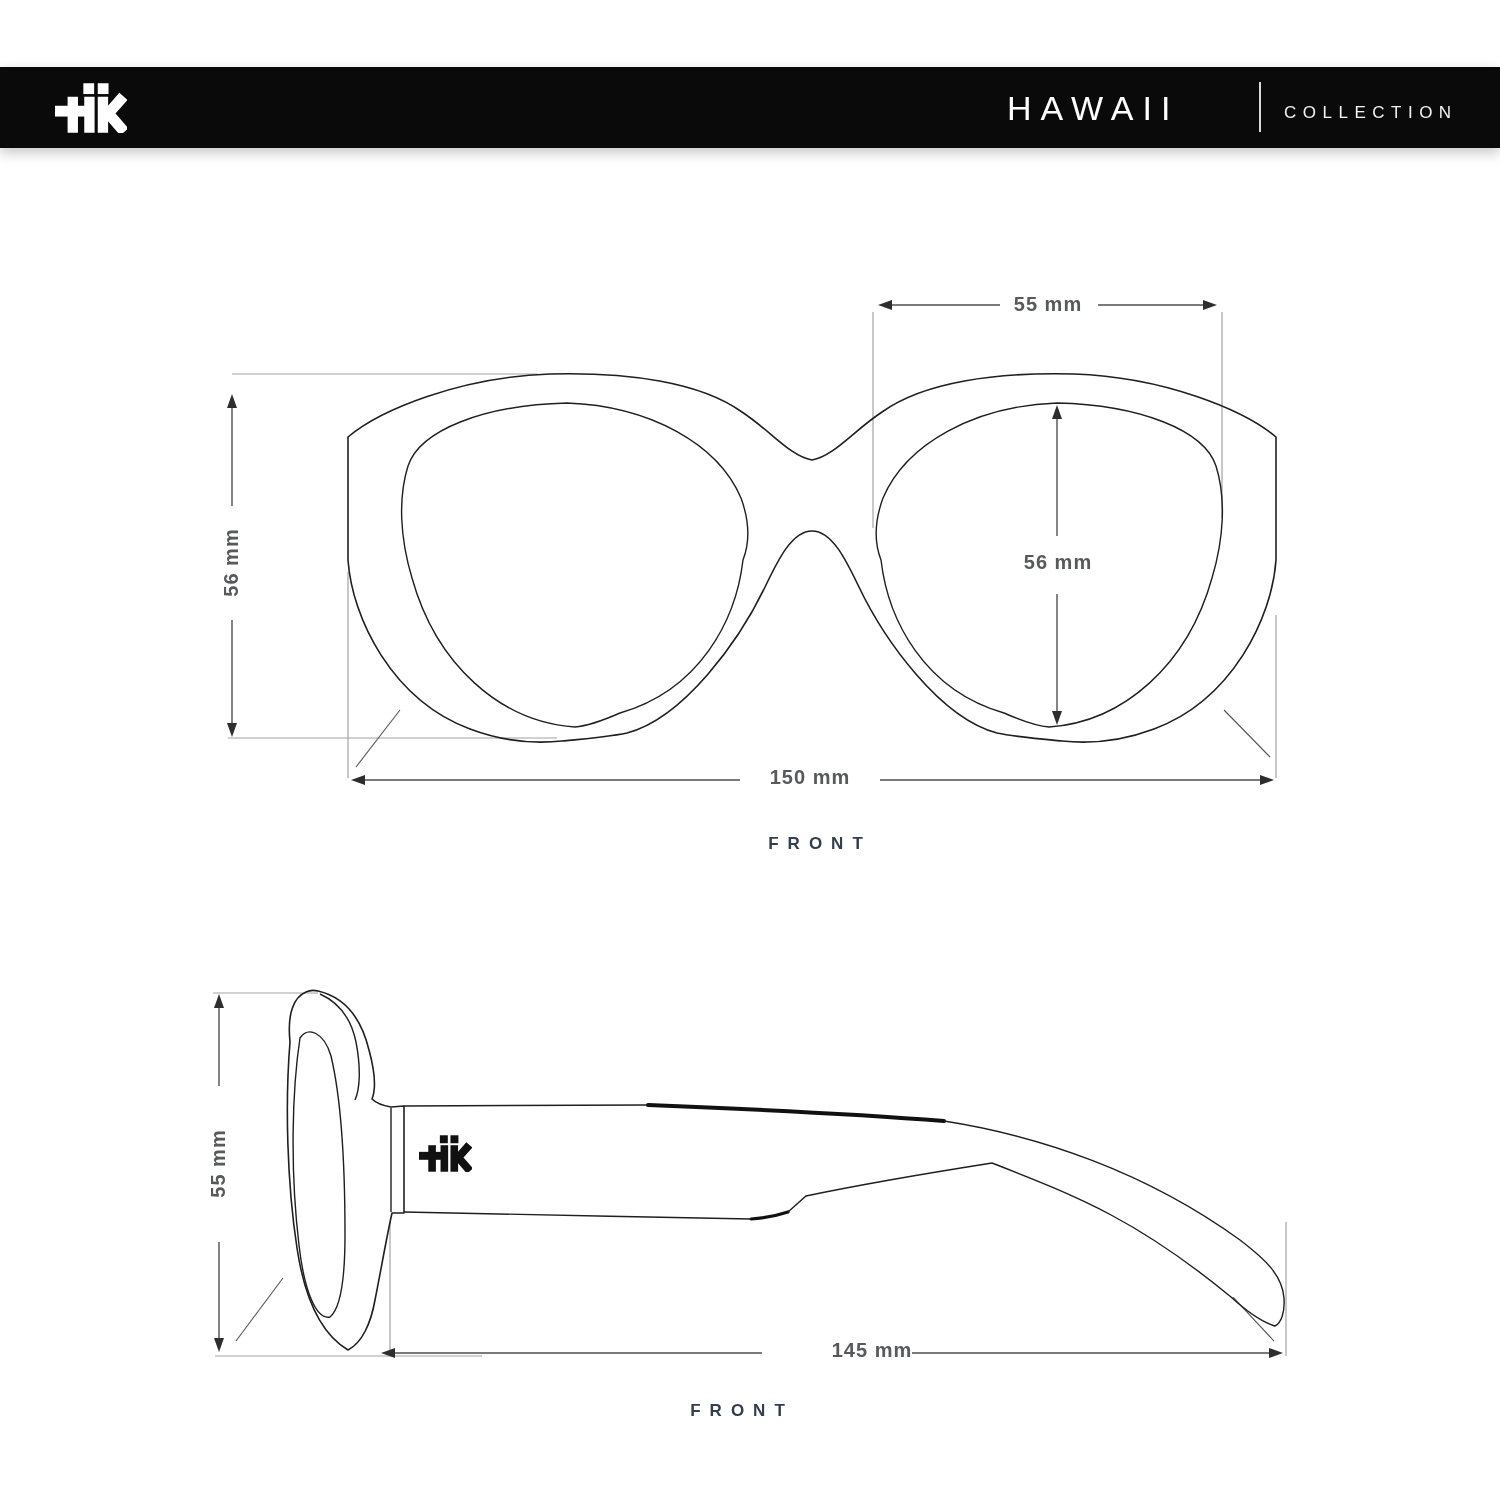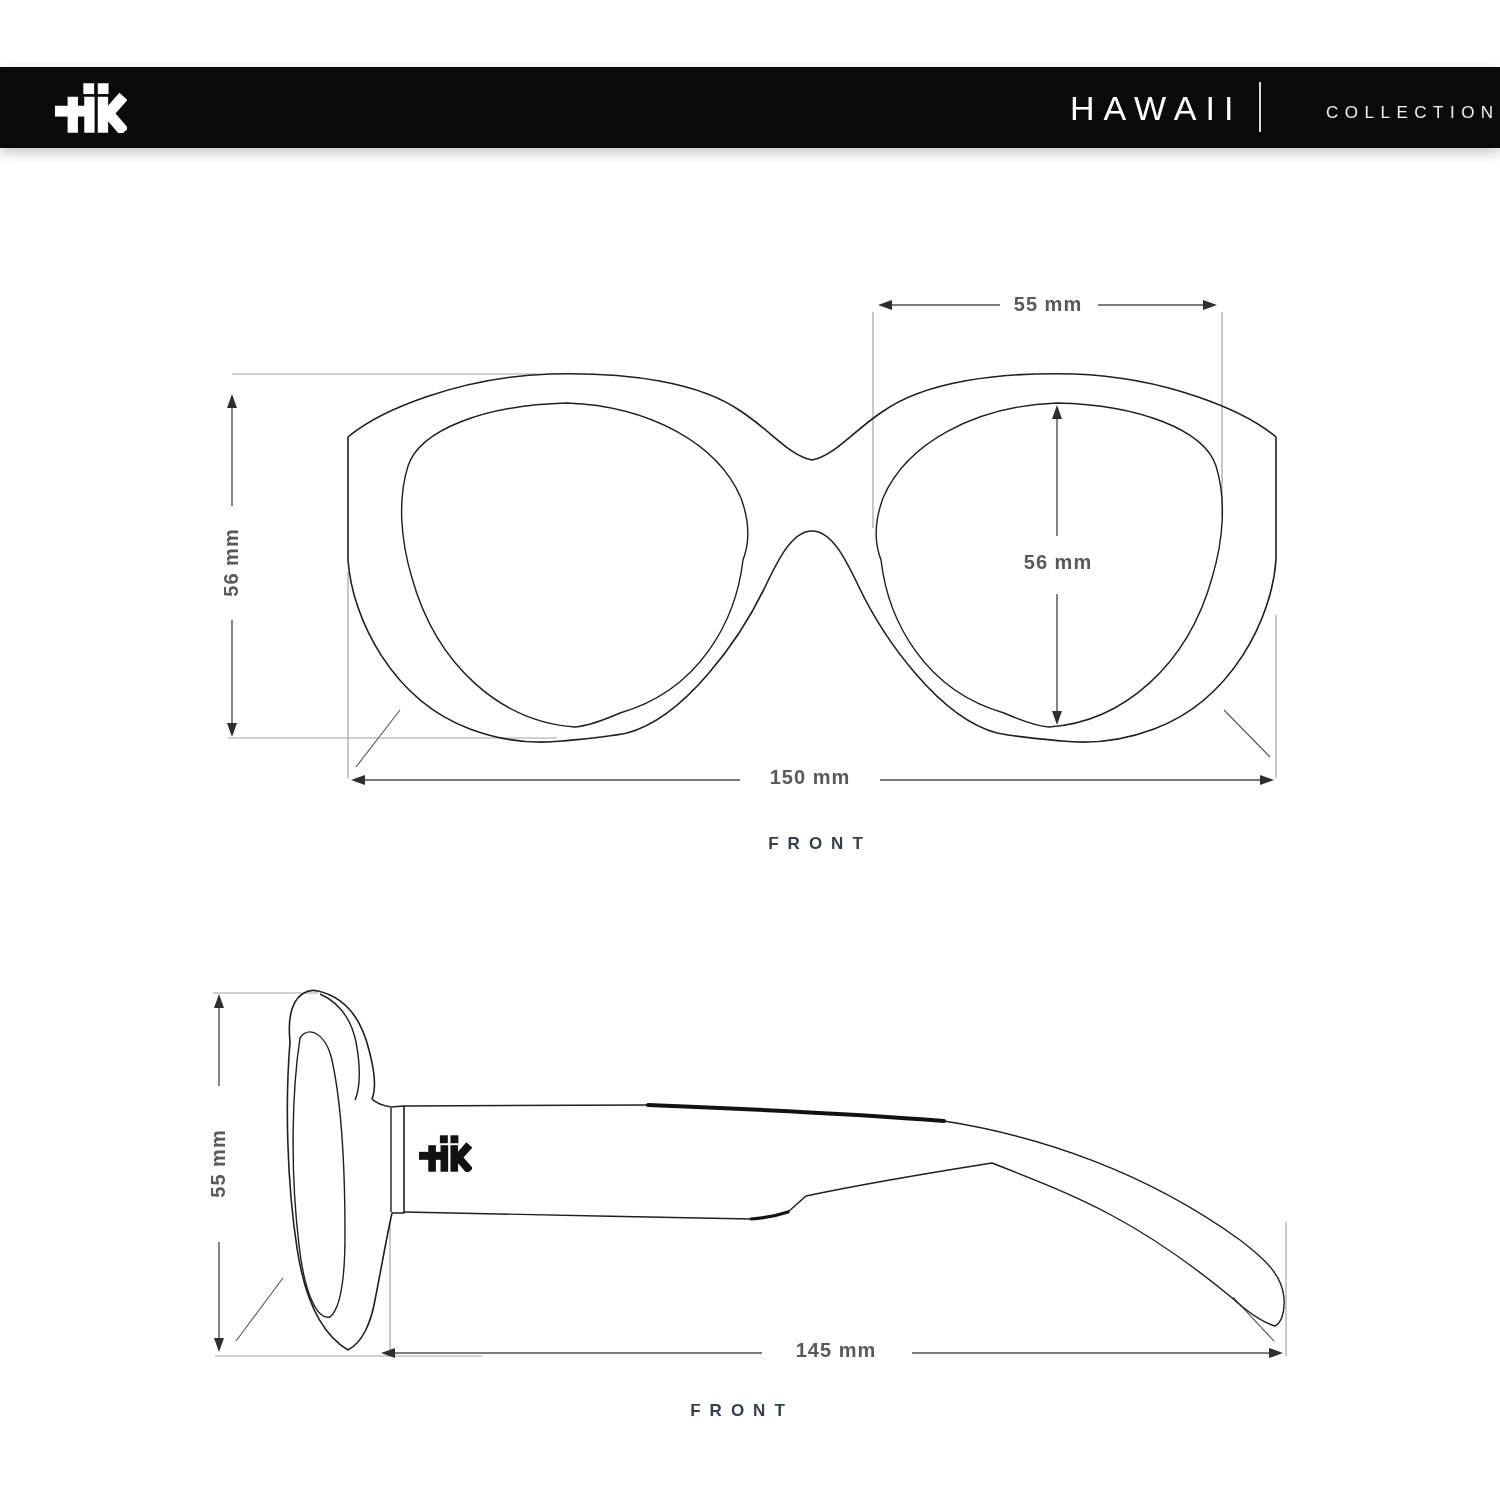--- a/index.html
+++ b/index.html
@@ -24,24 +24,24 @@
   .arrow{fill:#2e2e2e;stroke:none;}
   .dim-label{position:absolute;width:160px;text-align:center;font-size:20px;font-weight:bold;
              color:var(--dimension-text);letter-spacing:1px;white-space:nowrap;}
   .dim-label.big{font-size:20px;}
   .rot{transform:rotate(-90deg);}
   .caption{position:absolute;width:250px;text-align:center;font-size:17px;font-weight:bold;
            color:var(--caption-text);letter-spacing:9px;white-space:nowrap;}
   .header{position:absolute;left:0;top:67px;width:1500px;height:81px;
           background:var(--header-bg);box-shadow:0 5px 12px rgba(0,0,0,.22);}
   .brand-logo{position:absolute;left:55px;top:16px;color:#ffffff;}
-  .hawaii{position:absolute;left:1070px;top:24px;font-size:34px;line-height:34px;font-weight:400;
+  .hawaii{position:absolute;left:1007px;top:24px;font-size:34px;line-height:34px;font-weight:400;
           color:#ffffff;letter-spacing:9px;white-space:nowrap;}
   .divider{position:absolute;left:1259px;top:15px;width:2px;height:50px;background:#d9d9d9;}
-  .collection{position:absolute;left:1326px;top:37px;font-size:17px;line-height:17px;font-weight:400;
+  .collection{position:absolute;left:1284px;top:37px;font-size:17px;line-height:17px;font-weight:400;
           color:#f2f2f2;letter-spacing:6.5px;white-space:nowrap;}
   .side-logo{position:absolute;left:419px;top:1135px;color:#111;}
 </style>
 </head>
 <body>
 
 <div id="stage">
 
   <svg id="lineart" width="1500" height="1500" viewBox="0 0 1500 1500">
 
@@ -221,16 +221,16 @@
     <path d="M116 70 L152 29 M116 64 L154 108" stroke="currentColor" stroke-width="24" fill="none"></path>
   </svg>
 
   <div class="dim-label" style="left:968px;top:293px;">55 mm</div>
   <div class="dim-label rot" style="left:151px;top:551px;">56 mm</div>
   <div class="dim-label" style="left:978px;top:551px;">56 mm</div>
   <div class="dim-label big" style="left:730px;top:766px;">150 mm</div>
   <div class="caption" style="left:695px;top:834px;">FRONT</div>
 
   <div class="dim-label rot" style="left:138px;top:1152px;">55 mm</div>
-  <div class="dim-label big" style="left:756px;top:1339px;text-align:center;">145 mm</div>
+  <div class="dim-label big" style="left:792px;top:1339px;text-align:center;">145 mm</div>
   <div class="caption" style="left:617px;top:1401px;">FRONT</div>
 
 </div>
 
 </body></html>

